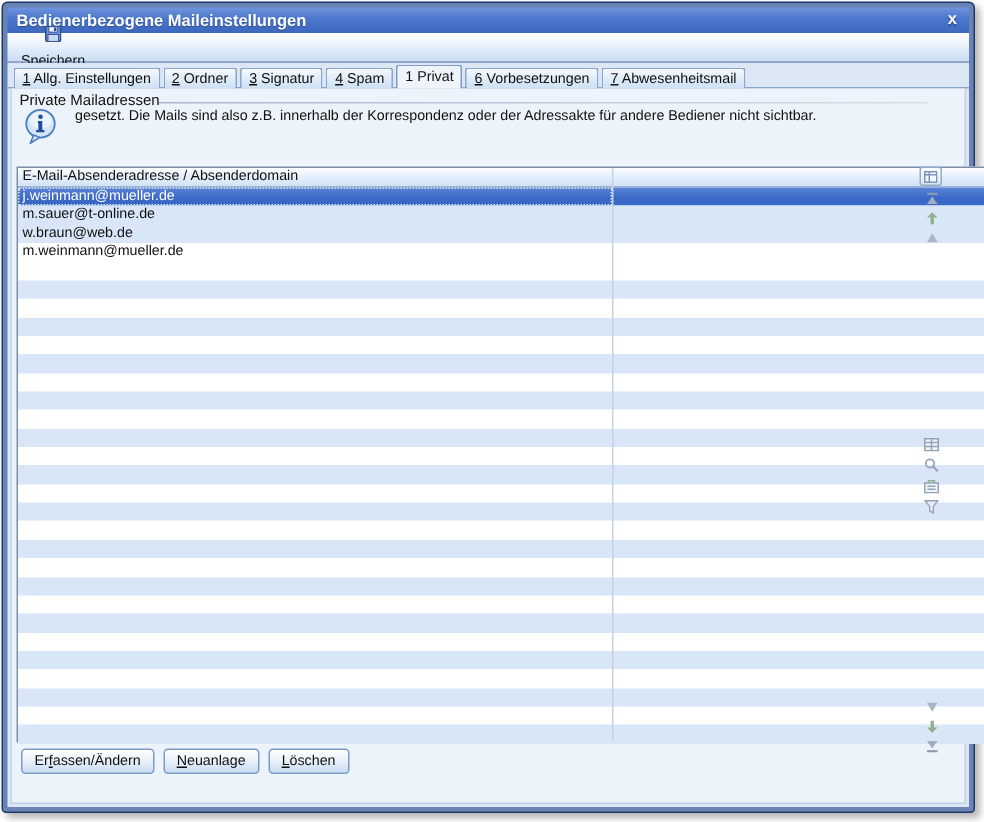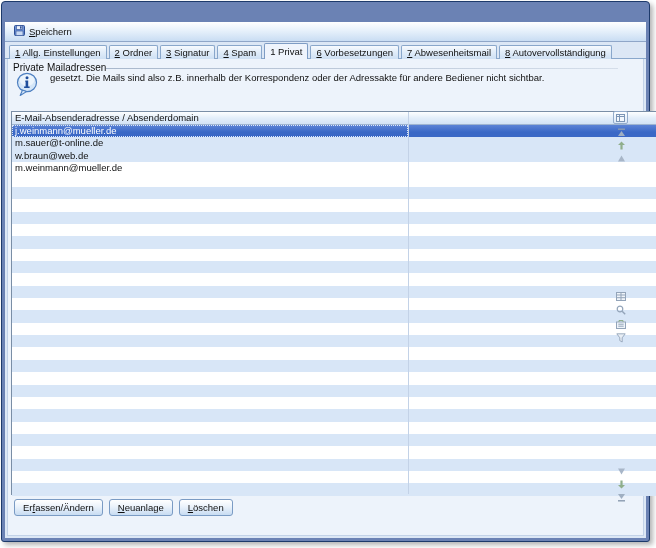--- a/index.html
+++ b/index.html
@@ -26,21 +26,21 @@
   }
   .close-btn { margin-left:auto; color:#fff; font-weight:bold; font-size:11px; line-height:11px; cursor:default; padding:0 2px; }
 
   
   .toolbar {
     position:absolute; left:0; right:0; top:17px; height:20px;
     background:linear-gradient(#FFFFFF 0%, #E7F1FB 45%, #C9DDF3 100%);
     border-bottom:1px solid #8FA6C8;
     display:flex; align-items:center; padding:0 5px;
   }
-  .tool-btn { display:flex; align-items:center; gap:4px; font-size:9.5px; color:#101010; padding:1px 5px 2px 3px; border:1px solid transparent; border-radius:2px; }
+  .tool-btn { display:flex; align-items:center; gap:4px; font-size:9.5px; color:#101010; padding:1px 5px 2px 3px; border:1px solid transparent; border-radius:2px;flex-direction:column; }
 
   
   .body-area { position:absolute; left:0; right:0; top:37px; bottom:0; background:#DCE7F5; }
   .tabs { position:absolute; left:4px; top:2px; height:15px; display:flex; gap:2px; align-items:flex-end; z-index:3; }
   .tab {
     background:linear-gradient(#F7FAFE 0%, #E2EDF9 45%, #CEE0F4 100%);
     border:1px solid #89A7CB; border-bottom:none;
     border-radius:2px 2px 0 0;
     font-size:9.5px; color:#101010;
     padding:1px 5px 1px 5px; height:14px; line-height:11px;
@@ -108,20 +108,24 @@
   }
   u { text-decoration:underline; }
 </style>
 </head>
 <body>
 
 <div class="stage">
   <div class="window">
     <div class="window-inner">
 
+      <div class="titlebar">
+        <span>Bedienerbezogene Maileinstellungen</span>
+        <span class="close-btn">x</span>
+      </div>
 
       <div class="toolbar">
         <div class="tool-btn">
           <span>
             <svg width="11" height="11" viewBox="0 0 11 11">
               <rect x="0.5" y="0.5" width="10" height="10" rx="1" fill="#6E93D6" stroke="#2D4E94"></rect>
               <rect x="2.5" y="0.8" width="6" height="3.6" fill="#EAF1FB" stroke="#2D4E94" stroke-width="0.6"></rect>
               <rect x="2" y="6" width="7" height="4.6" fill="#C8D9F2" stroke="#2D4E94" stroke-width="0.6"></rect>
               <rect x="6" y="1.3" width="1.6" height="2.4" fill="#2D4E94"></rect>
             </svg>
@@ -133,21 +137,20 @@
       <div class="body-area">
         <div class="tabline"></div>
         <div class="tabs" id="tabs">
             <div class="tab"><u>1</u> Allg. Einstellungen</div>
             <div class="tab"><u>2</u> Ordner</div>
             <div class="tab"><u>3</u> Signatur</div>
             <div class="tab"><u>4</u> Spam</div>
             <div class="tab active">1 Privat</div>
             <div class="tab"><u>6</u> Vorbesetzungen</div>
             <div class="tab"><u>7</u> Abwesenheitsmail</div>
-            <div class="tab"><u>8</u> Autovervollständigung</div>
           </div>
 
         <div class="page">
 
           <span class="group-label">Private Mailadressen</span>
           <div class="group-line"></div>
 
           <div class="info-icon">
             <svg width="22" height="25" viewBox="0 0 22 25">
               <ellipse cx="11" cy="10.5" rx="9.5" ry="9.2" fill="#D4E6F8" stroke="#4D7FC0" stroke-width="1.2"></ellipse>

